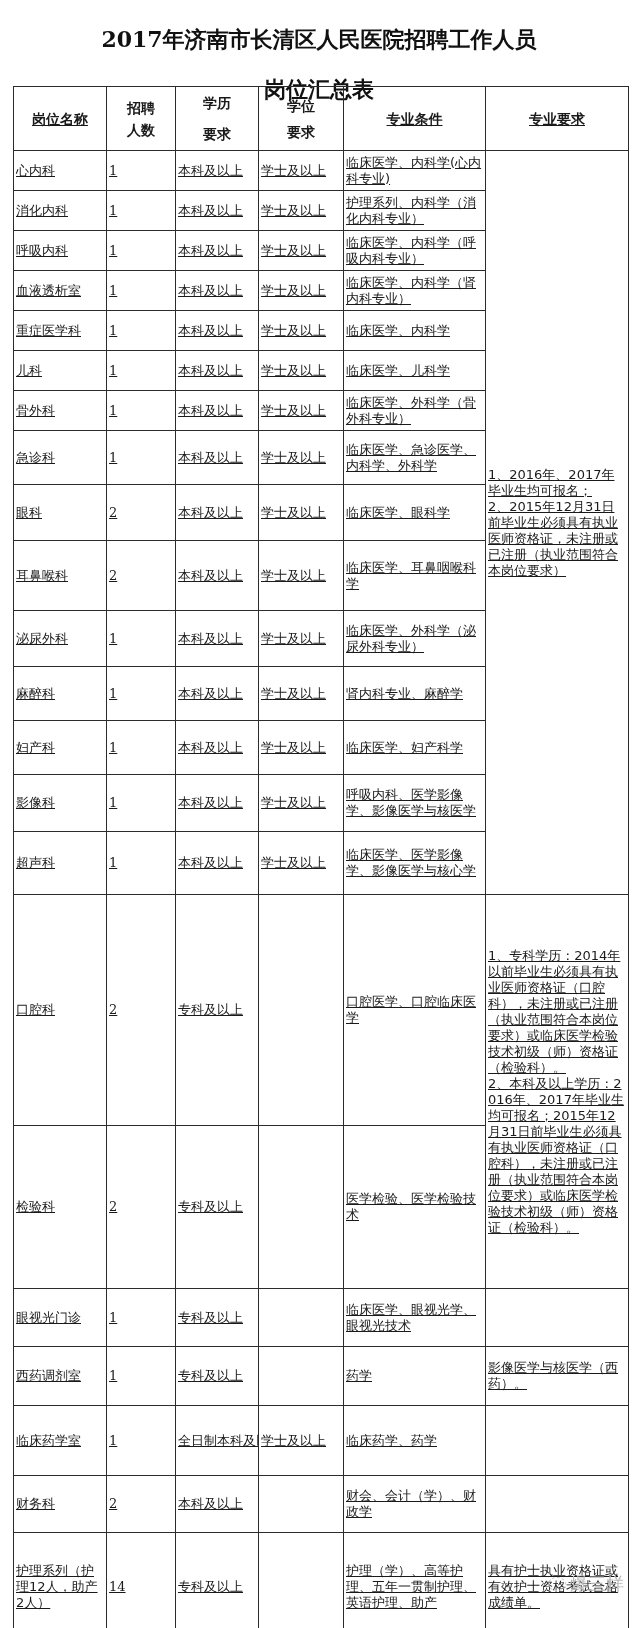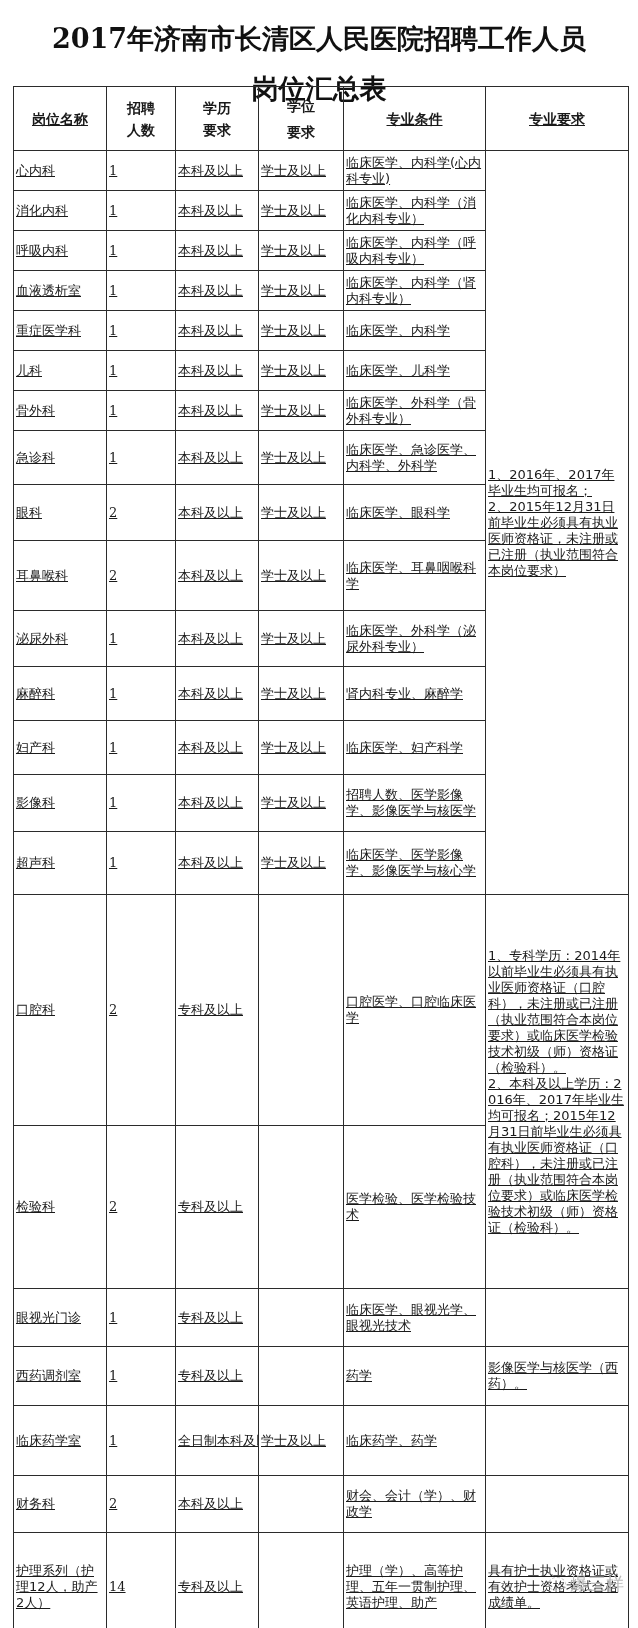--- a/index.html
+++ b/index.html
@@ -15,21 +15,21 @@
     font-family: "DejaVu Sans", "Liberation Sans", sans-serif;
     color: #1a1a1a;
   }
   .title {
     position: absolute;
     left: 0;
     width: 638px;
     text-align: center;
     font-family: "DejaVu Serif", "Liberation Serif", serif;
     font-weight: bold;
-    font-size: 27px;
+    font-size: 22px;
     line-height: 26px;
     color: #111;
   }
   .title.t1 { top: 26px; }
   .title.t2 { top: 56px; margin-top: 20px; }
 
   table.grid {
     position: absolute;
     left: 13px;
     top: 86px;
@@ -87,42 +87,42 @@
     <col style="width:69px">
     <col style="width:83px">
     <col style="width:85px">
     <col style="width:142px">
     <col style="width:143px">
   </colgroup>
   <thead>
     <tr style="height:64px">
       <th>岗位名称</th>
       <th><span style="display:inline-block;width:30px;line-height:22px">招聘人数</span></th>
-      <th><span style="display:inline-block;width:30px;line-height:22px">学历要求</span></th>
+      <th><span style="display:inline-block;width:30px;line-height:31px">学历要求</span></th>
       <th><span style="display:inline-block;width:30px;line-height:26px">学位要求</span></th>
       <th>专业条件</th>
       <th>专业要求</th>
     </tr>
   </thead>
   <tbody>
     <tr style="height:40px">
       <td>心内科</td>
       <td class="num">1</td>
       <td>本科及以上</td>
       <td>学士及以上</td>
       <td>临床医学、内科学(心内科专业)</td>
       <td rowspan="15" class="req" style="white-space:pre-line">1、2016年、2017年毕业生均可报名；
 2、2015年12月31日前毕业生必须具有执业医师资格证，未注册或已注册（执业范围符合本岗位要求）</td>
     </tr>
     <tr style="height:40px">
       <td>消化内科</td>
       <td class="num">1</td>
       <td>本科及以上</td>
       <td>学士及以上</td>
-      <td>临床医学、内科学（消化内科专业）</td>
+      <td>护理系列、内科学（消化内科专业）</td>
     </tr>
     <tr style="height:40px">
       <td>呼吸内科</td>
       <td class="num">1</td>
       <td>本科及以上</td>
       <td>学士及以上</td>
       <td>临床医学、内科学（呼吸内科专业）</td>
     </tr>
     <tr style="height:40px">
       <td>血液透析室</td>
@@ -192,21 +192,21 @@
       <td class="num">1</td>
       <td>本科及以上</td>
       <td>学士及以上</td>
       <td>临床医学、妇产科学</td>
     </tr>
     <tr style="height:57px">
       <td>影像科</td>
       <td class="num">1</td>
       <td>本科及以上</td>
       <td>学士及以上</td>
-      <td>招聘人数、医学影像学、影像医学与核医学</td>
+      <td>呼吸内科、医学影像学、影像医学与核医学</td>
     </tr>
     <tr style="height:63px">
       <td>超声科</td>
       <td class="num">1</td>
       <td>本科及以上</td>
       <td>学士及以上</td>
       <td>临床医学、医学影像学、影像医学与核心学</td>
     </tr>
     <tr style="height:231px">
       <td>口腔科</td>

